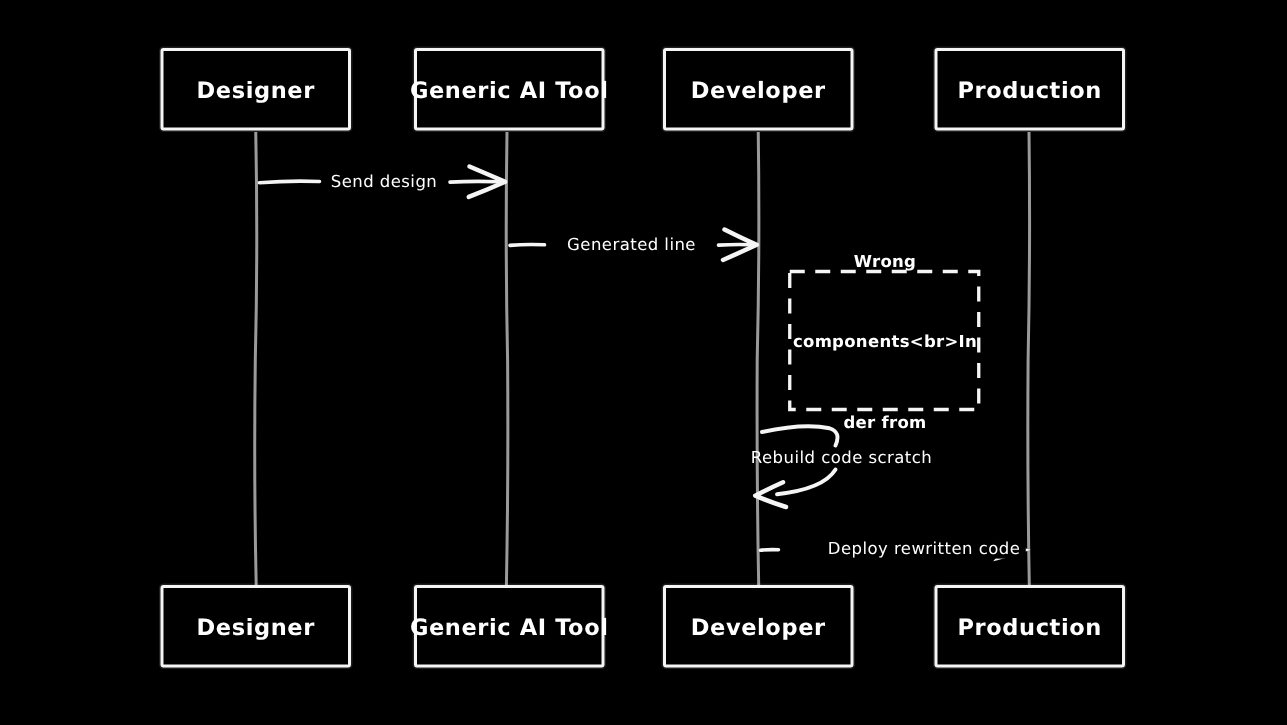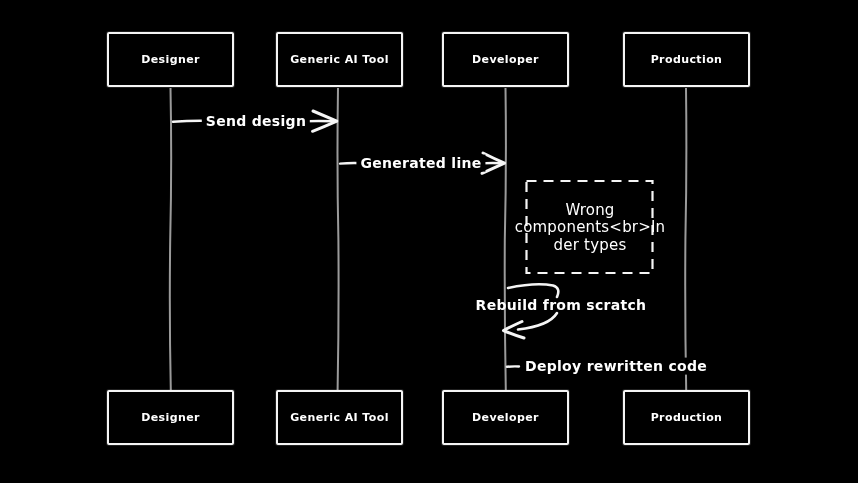--- a/index.html
+++ b/index.html
@@ -30,51 +30,52 @@
     box-sizing: border-box;
     border: 2px solid #f5f5f5;
     border-radius: 2px;
     background: #000;
     display: flex;
     align-items: center;
     justify-content: center;
     box-shadow: 0 0 0 1px rgba(255,255,255,0.12);
   }
   .actor-box span {
-    font-size: 11px;
+    font-size: 15px;
     font-weight: 600;
     letter-spacing: 0.4px;
     white-space: nowrap;
   }
   .msg-label {
     position: absolute;
     transform: translate(-50%, -50%);
-    font-size: 14px;
-    font-weight: 700;
+    font-size: 11px;
+    font-weight: 400;
     letter-spacing: 0.3px;
     white-space: nowrap;
     background: #000;
     padding: 0 4px;
     line-height: 1.2;
   }
   .note-text {
     position: absolute;
     left: 527px;
     top: 182px;
     width: 126px;
     height: 92px;
     display: flex;
     flex-direction: column;
     align-items: center;
     justify-content: center;
     text-align: center;
-    font-size: 15px;
-    font-weight: 400;
+    font-size: 11px;
+    font-weight: 700;
     line-height: 17.5px;
     letter-spacing: 0.2px;
+    gap: 36px;
   }
   .note-text div { white-space: nowrap; }
 </style>
 </head>
 <body>
 
 <div class="canvas">
 
   <svg class="wires" viewBox="0 0 858 483" fill="none">
 
@@ -122,22 +123,22 @@
   </div>
   <div class="actor-box" style="left:442px; top:390px;">
     <span>Developer</span>
   </div>
   <div class="actor-box" style="left:623px; top:390px;">
     <span>Production</span>
   </div>
 
   <div class="msg-label" style="left:256px; top:121px;">Send design</div>
   <div class="msg-label" style="left:421px; top:163px;">Generated line</div>
-  <div class="msg-label" style="left:561px; top:305px; background:transparent;">Rebuild from scratch</div>
+  <div class="msg-label" style="left:561px; top:305px; background:transparent;">Rebuild code scratch</div>
   <div class="msg-label" style="left:593px; top:366px;margin-left:23px;">Deploy rewritten code</div>
 
   <div class="note-text">
     <div>Wrong</div>
     <div>components&lt;br&gt;In</div>
-    <div>der types</div>
+    <div>der from</div>
   </div>
 
 </div>
 
 </body></html>

